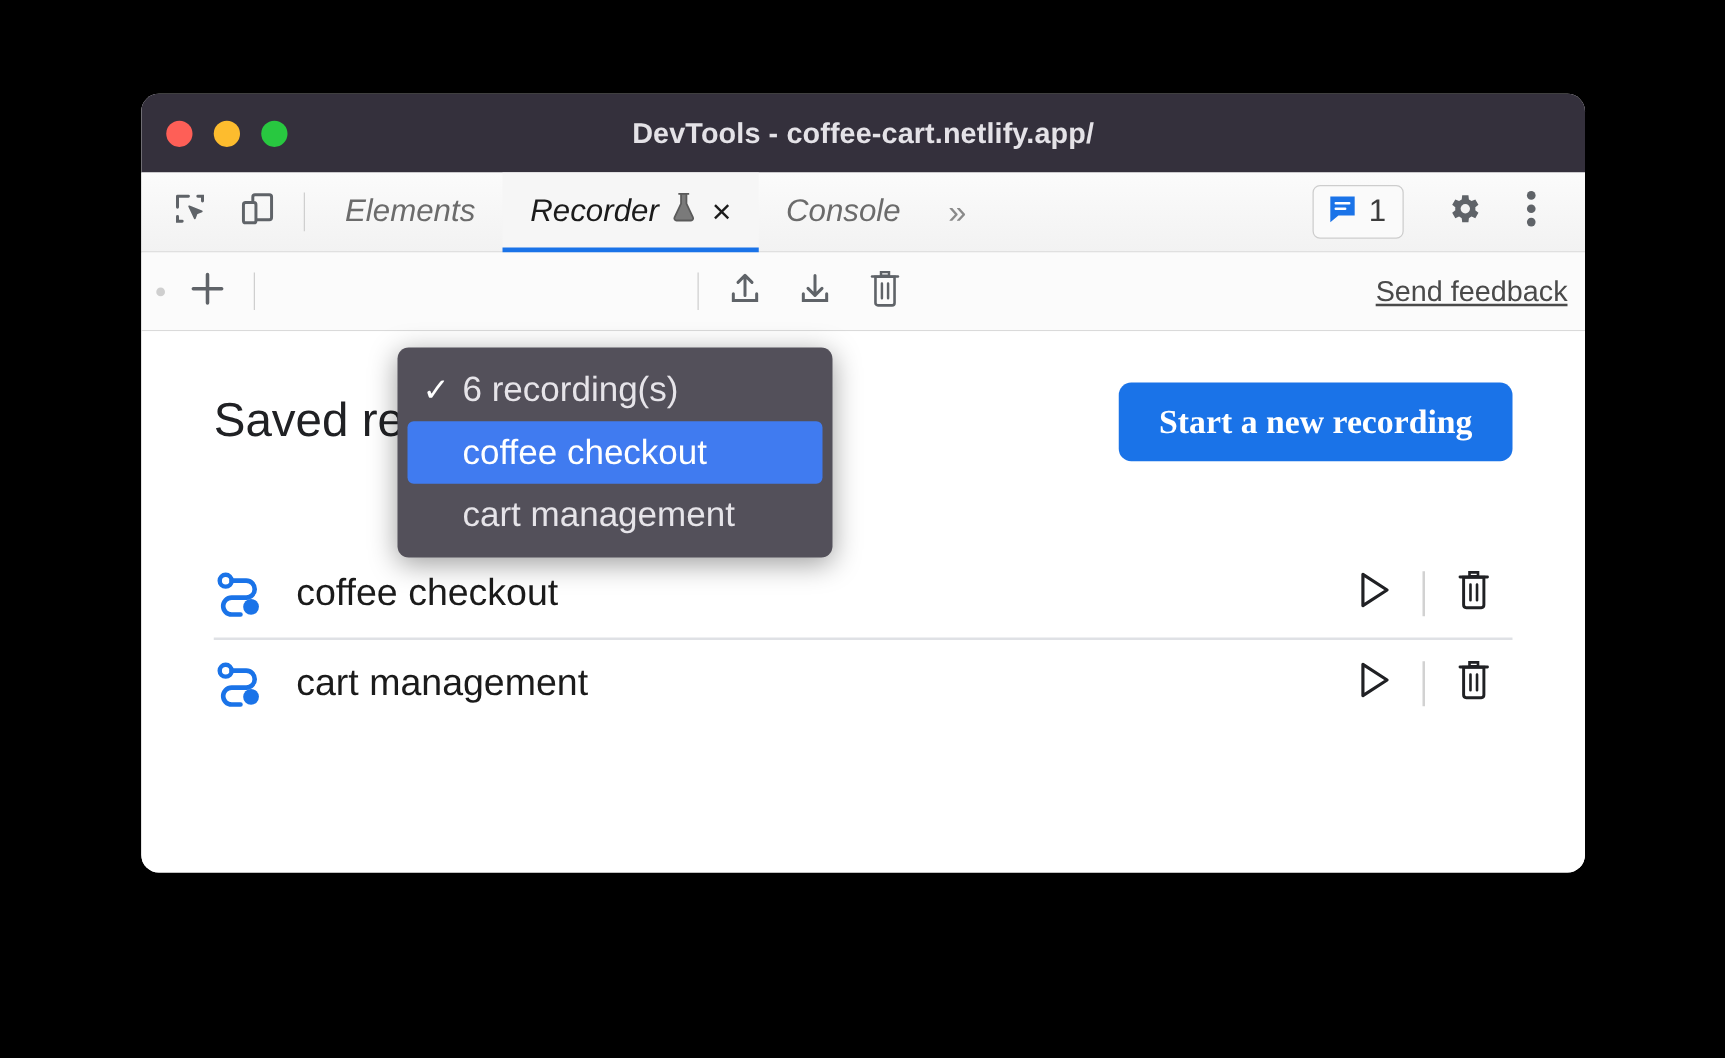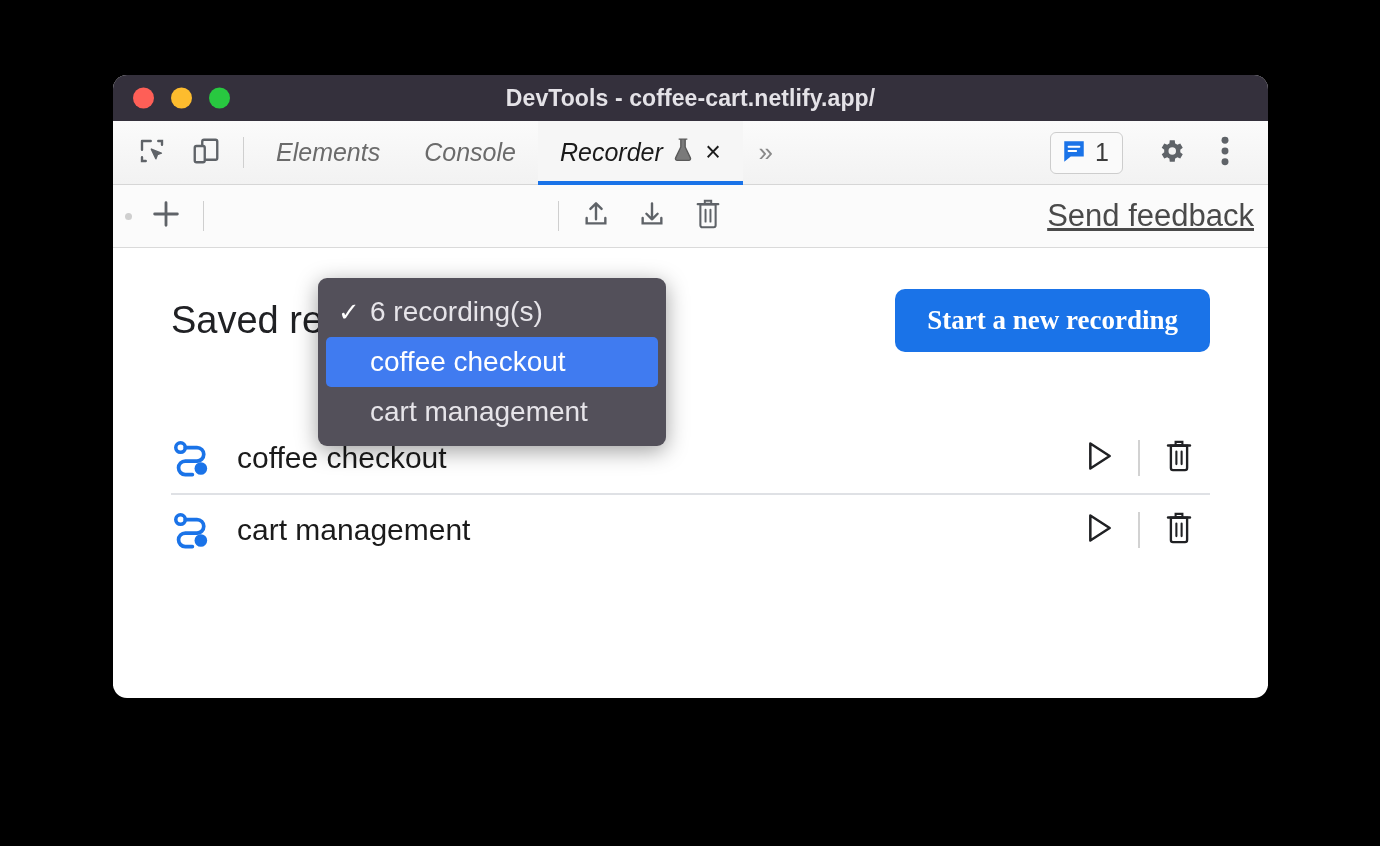--- a/index.html
+++ b/index.html
@@ -17,21 +17,21 @@
     width: 1155px; height: 623px;
     background: #ffffff;
     border-radius: 14px;
     overflow: hidden;
     box-shadow: 0 0 0 0 rgba(0,0,0,0);
   }
 
   
   #titlebar {
     position: relative;
-    height: 46px;
+    height: 63px;
     background: #34303c;
     display: flex;
     align-items: center;
   }
   .traffic {
     position: absolute;
     left: 20px; top: 50%;
     transform: translateY(-50%);
     display: flex; gap: 17px;
   }
@@ -131,21 +131,21 @@
   }
   .rt-btn {
     width: 56px; height: 56px;
     display: flex; align-items: center; justify-content: center;
     cursor: pointer;
   }
   .rt-sep { width: 1px; height: 30px; background: #cfcfcf; margin: 0 9px; }
   #send-feedback {
     margin-left: auto;
     margin-right: 14px;
-    font-size: 31px;
+    font-size: 23px;
     color: #4a4a4a;
     text-decoration: underline;
     cursor: pointer;
     white-space: nowrap;
   }
 
   
   #panel {
     position: relative;
     height: 438px;
@@ -260,32 +260,32 @@
         </svg>
       </span>
     </div>
 
     <div class="tb-sep"></div>
 
     <div class="tab">
       <span>Elements</span>
     </div>
 
+    <div class="tab active">
+      <span>Recorder</span>
+      <span>
+        <svg width="22" height="26" viewBox="0 0 20 24">
+          <path d="M6 2h8M8 2v7.2L3.2 19.3A1.6 1.6 0 004.7 21.6h10.6a1.6 1.6 0 001.5-2.3L12 9.2V2" fill="#7a7a7a" stroke="#5a5a5a" stroke-width="1.3" stroke-linejoin="round"></path>
+        </svg>
+      </span>
+      <span class="close-x">×</span>
+    </div>
+
     <div class="tab">
       <span>Console</span>
-    </div>
-
-    <div class="tab active">
-      <span>Recorder</span>
-      <span>
-        <svg width="22" height="26" viewBox="0 0 20 24">
-          <path d="M6 2h8M8 2v7.2L3.2 19.3A1.6 1.6 0 004.7 21.6h10.6a1.6 1.6 0 001.5-2.3L12 9.2V2" fill="#7a7a7a" stroke="#5a5a5a" stroke-width="1.3" stroke-linejoin="round"></path>
-        </svg>
-      </span>
-      <span class="close-x">×</span>
     </div>
 
     <div class="chev-more">
       <span>»</span>
     </div>
 
     <div id="tabbar-right">
       <div class="issues-pill">
         <span>
           <svg width="26" height="26" viewBox="0 0 24 24">

